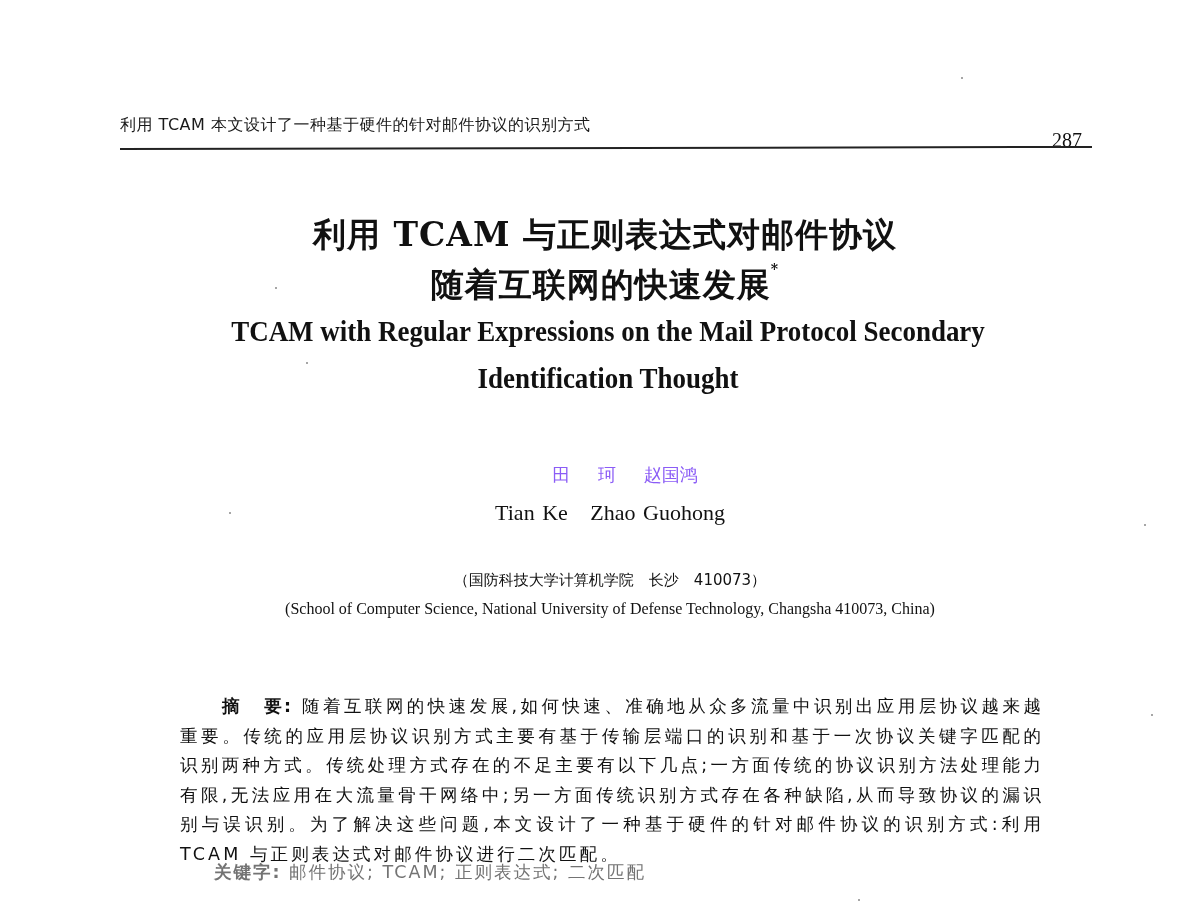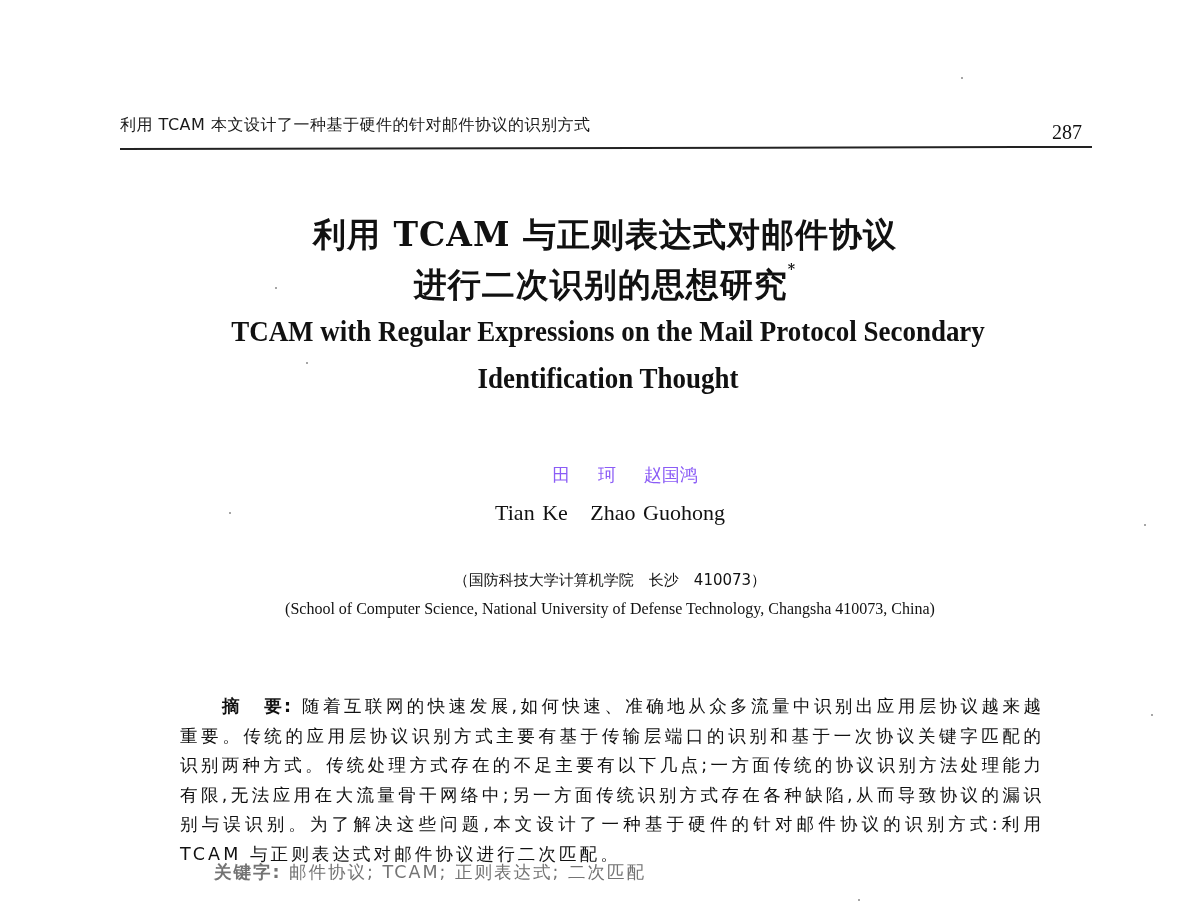--- a/index.html
+++ b/index.html
@@ -28,21 +28,21 @@
       top: 2px;
       font-family: "DejaVu Sans", sans-serif;
       font-size: 16px;
       letter-spacing: 0.5px;
       color: #1a1a1a;
       white-space: nowrap;
     }
     .page-number {
       position: absolute;
       right: 10px;
-      top: 8px;
+      top: 16px;
       font-family: "Liberation Serif", serif;
       font-size: 20px;
       color: #111;
     }
     .header-rule {
       position: absolute;
       left: 120px;
       top: 148px;
       width: 972px;
       height: 0;
@@ -174,21 +174,21 @@
 </head>
 <body>
 
 <div class="running-header">
   <span class="running-title">利用 TCAM 本文设计了一种基于硬件的针对邮件协议的识别方式</span>
   <span class="page-number">287</span>
 </div>
 <div class="header-rule"></div>
 
 <div class="title-cn line1">利用 TCAM 与正则表达式对邮件协议</div>
-<div class="title-cn line2"><span>进行二次识别的思想研究</span><sup>*</sup></div>
+<div class="title-cn line2"><span>随着互联网的快速发展</span><sup>*</sup></div>
 
 <div class="title-en line1">TCAM with Regular Expressions on the Mail Protocol Secondary</div>
 <div class="title-en line2">Identification Thought</div>
 
 <div class="authors-cn">田 珂 赵国鸿</div>
 <div class="authors-en" style="white-space:pre">Tian Ke   Zhao Guohong</div>
 
 <div class="affil-cn" style="white-space:pre">（国防科技大学计算机学院　长沙　410073）</div>
 <div class="affil-en">(School of Computer Science, National University of Defense Technology, Changsha 410073, China)</div>
 

